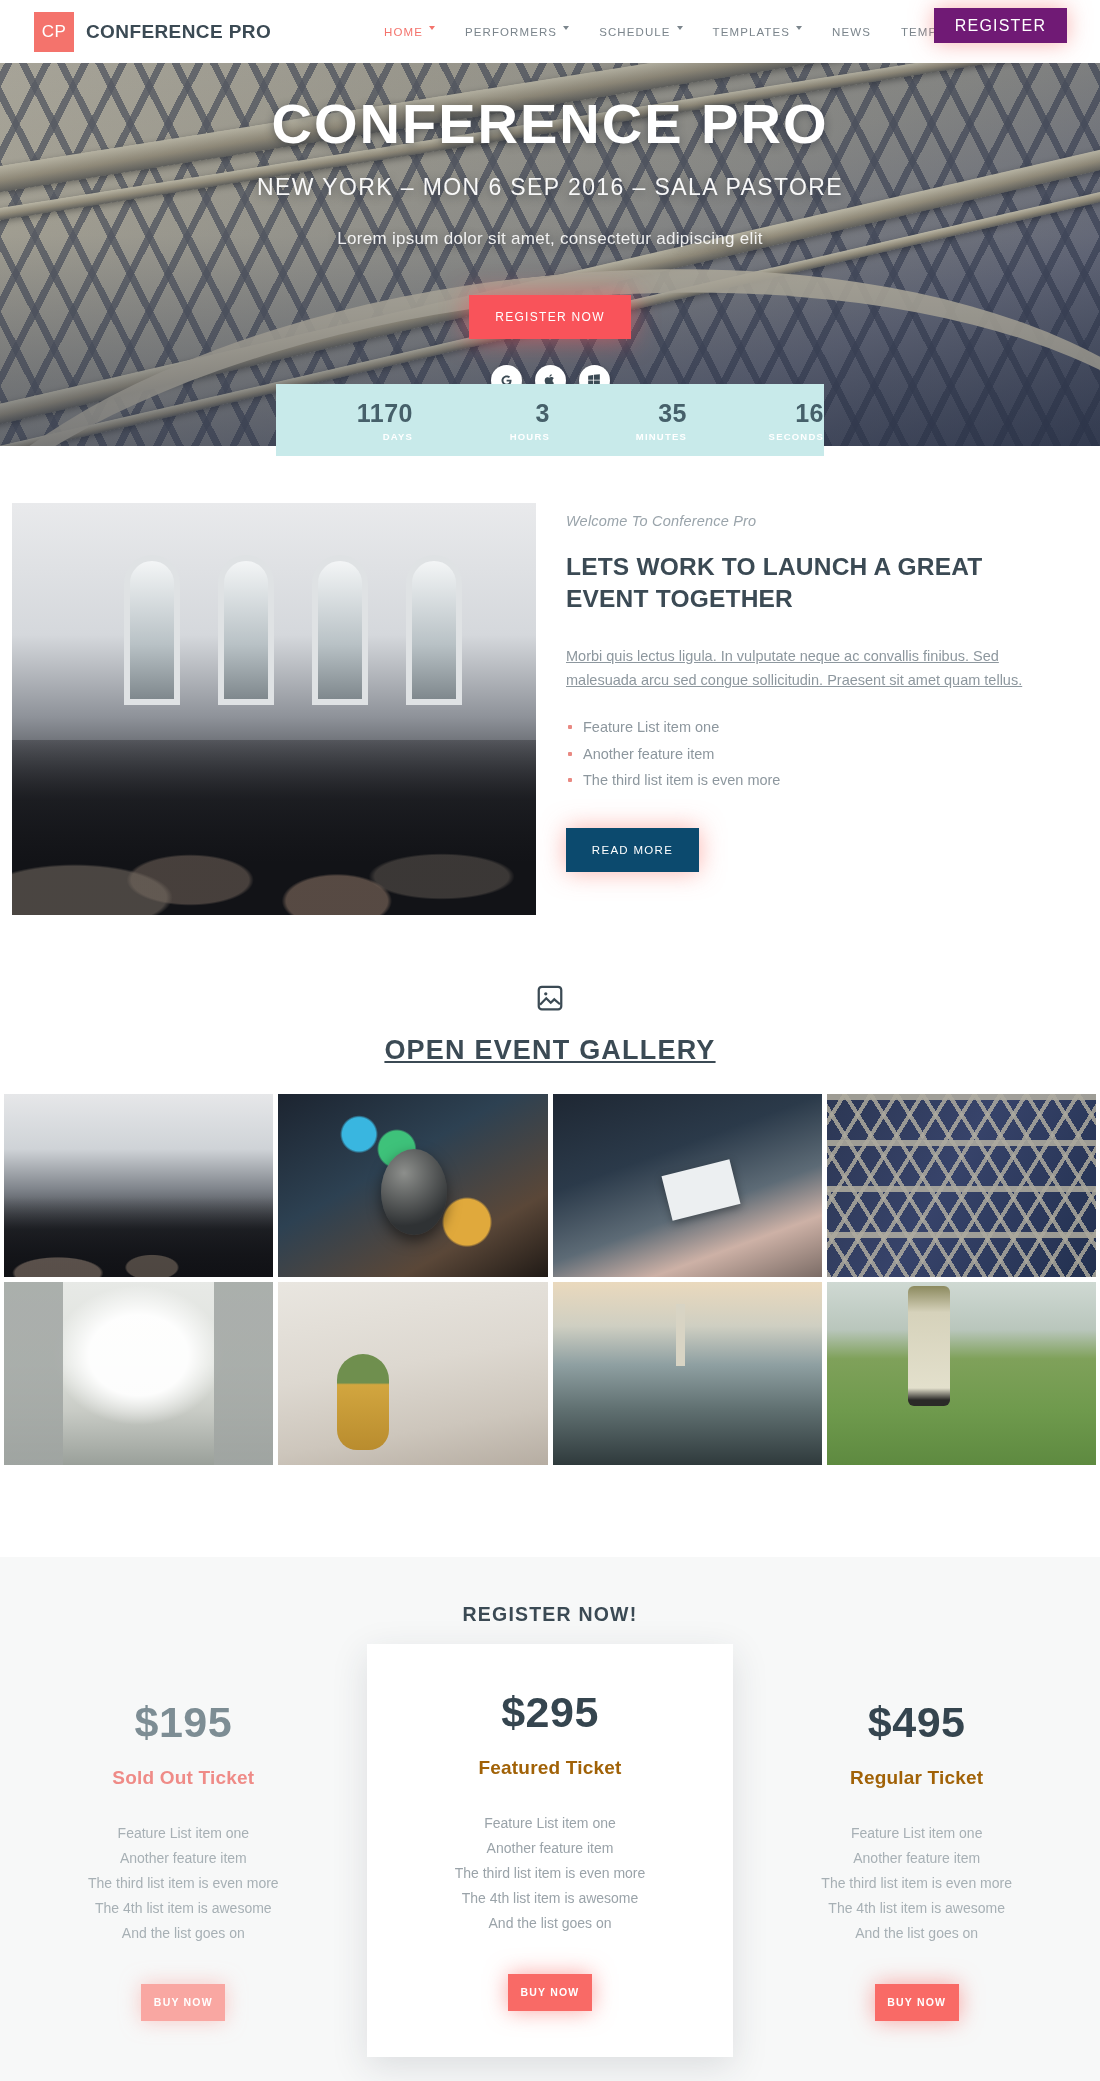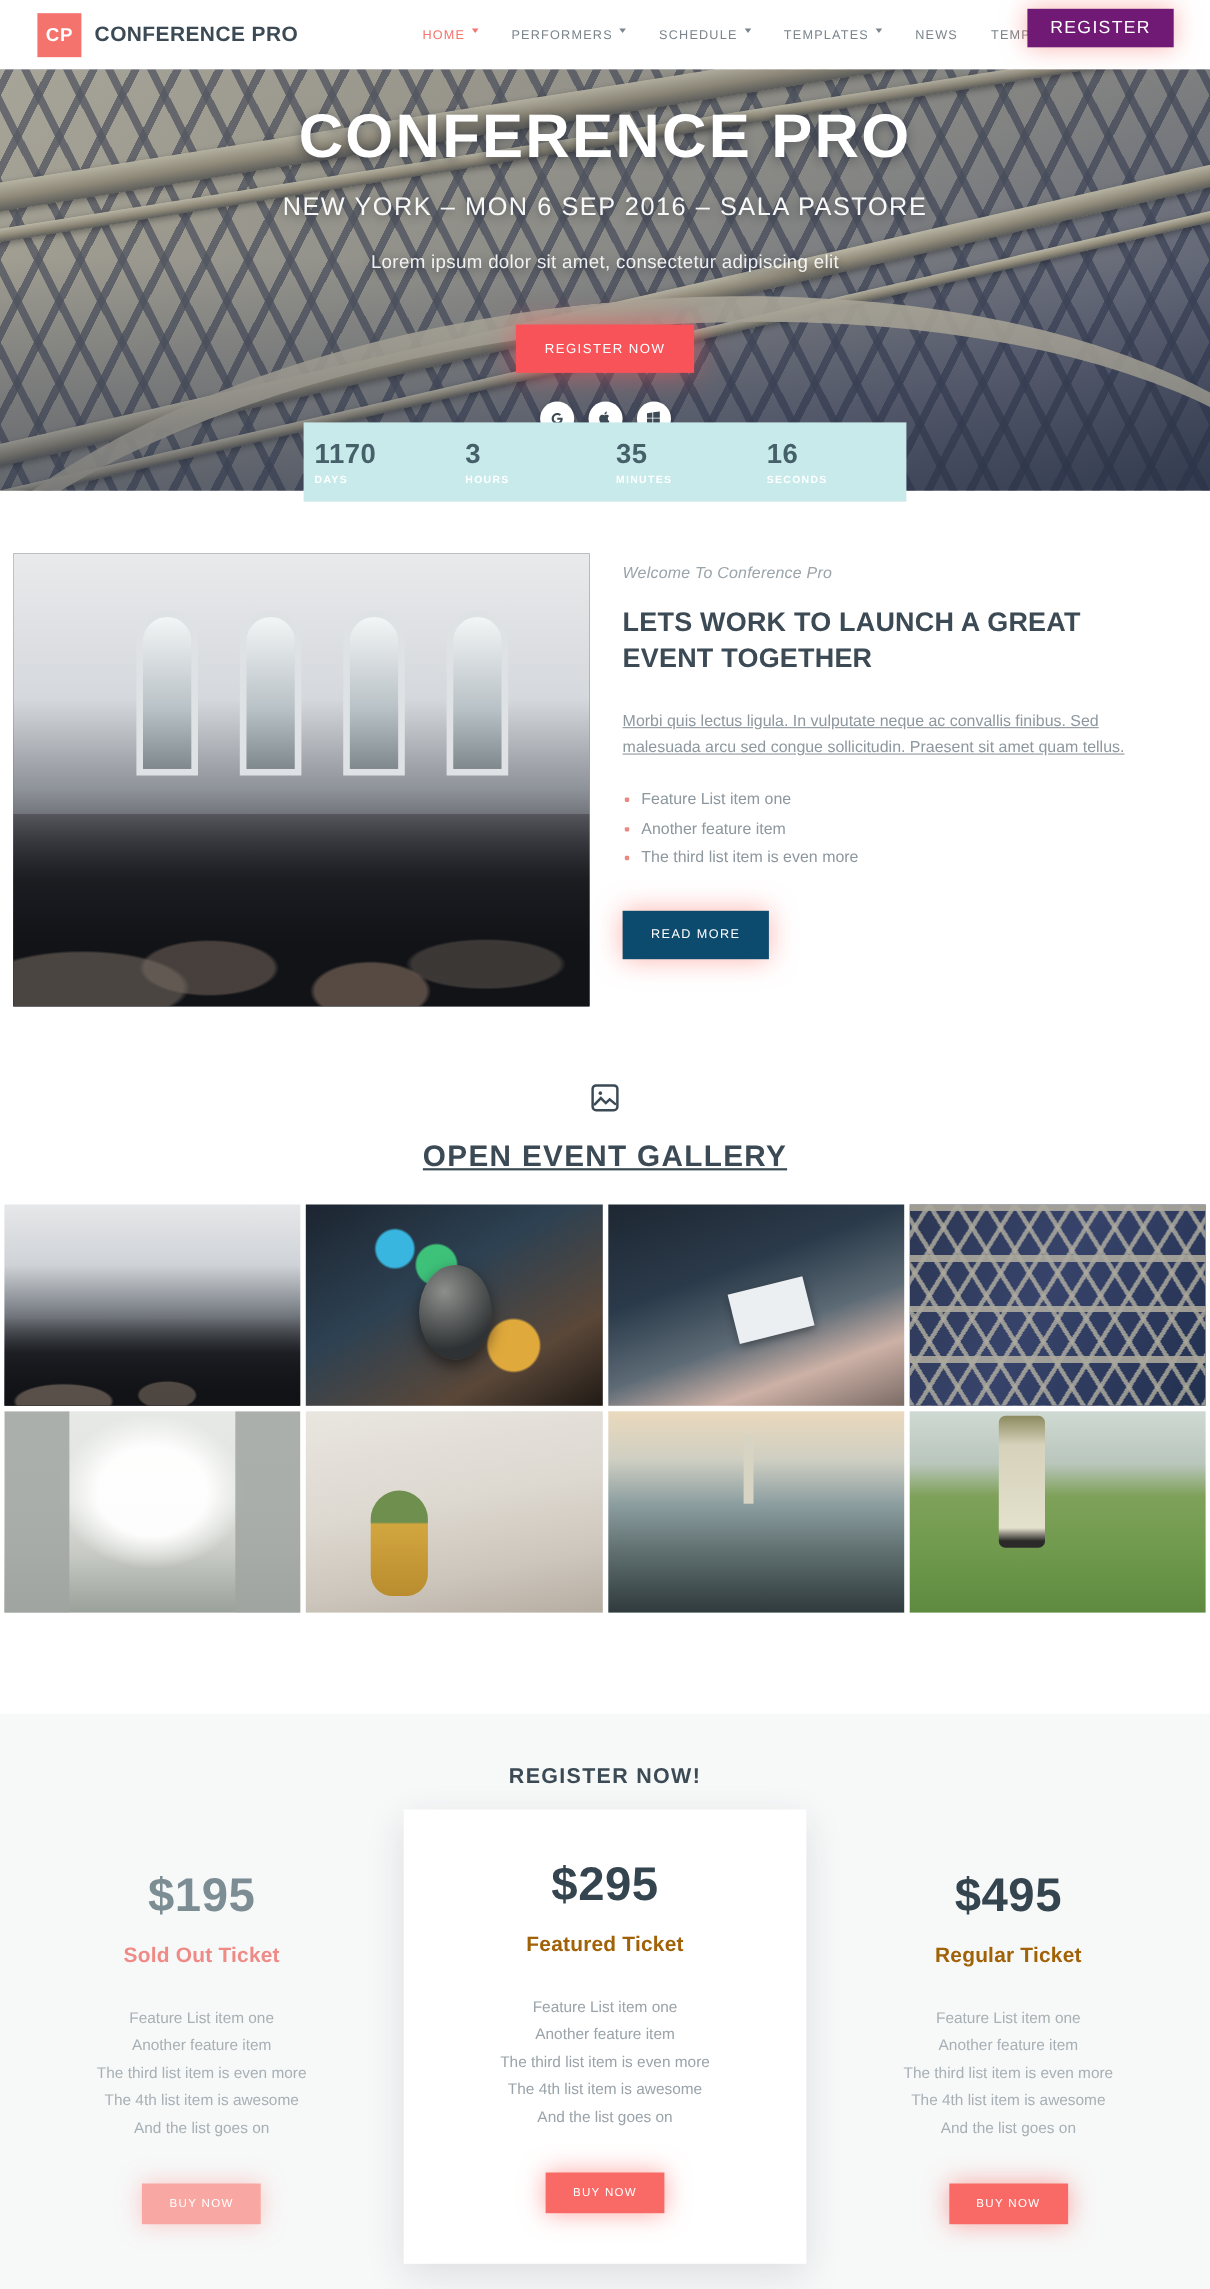--- a/index.html
+++ b/index.html
@@ -21,21 +21,21 @@
     padding: 0 0 0 34px;
     position: relative;
     z-index: 40;
   }
   .brand { display: flex; align-items: center; gap: 12px; }
   .brand-mark {
     width: 40px; height: 40px;
     background: #f4736c;
     color: #fff;
     display: flex; align-items: center; justify-content: center;
-    font-weight: bold; font-size: 17px; letter-spacing: 0.5px;
+    font-weight: normal; font-size: 17px; letter-spacing: 0.5px;
   }
   .brand-name {
     font-size: 19px; font-weight: bold; letter-spacing: 0.4px;
     color: #3b4a54;
   }
   .nav { display: flex; align-items: center; margin-left: 113px; gap: 30px; }
   .nav-item {
     display: flex; align-items: flex-start; gap: 6px;
     font-size: 11.5px; letter-spacing: 1.1px;
     color: #7b858c; cursor: pointer; white-space: nowrap;
@@ -137,21 +137,21 @@
   }
 
   
   .countdown-wrap { position: relative; height: 0; z-index: 10; }
   .countdown {
     position: absolute; left: 276px; top: -62px;
     width: 548px; height: 72px;
     background: #c8eaea;
     display: flex; align-items: center;
   }
-  .cd-cell { flex: 1; text-align: left; padding-left: 10px; }
+  .cd-cell { flex: 1; text-align: right; padding-left: 10px; }
   .cd-num {
     font-size: 25px; font-weight: bold; color: #46606a; letter-spacing: 0.5px;
   }
   .cd-lbl {
     margin-top: 3px; font-size: 9.5px; letter-spacing: 1.2px;
     color: #ffffff; font-weight: bold;
   }
 
   
   .about {
@@ -334,24 +334,25 @@
   }
   .plan-name.soldout { color: #ef8b87; }
   .plan-name.hot { color: #a16207; }
   .plan-feats { margin-top: 32px; list-style: none; }
   .plan-feats li {
     font-size: 14px; line-height: 1.78; color: #a7b0b5;
   }
   .plan.featured .plan-feats li { color: #9aa3a9; }
   .buy {
     margin: 38px auto 0;
-    width: 108px; height: 37px;
+    width: 84px; height: 37px;
     color: #fff; font-size: 10.5px; letter-spacing: 1.2px;
     display: flex; align-items: center; justify-content: center;
     cursor: pointer;
+    font-weight: bold;
   }
   .buy.dim { background: #f9a7a2; box-shadow: 0 0 20px rgba(249,167,162,0.6); }
   .buy.hot { background: #f96a66; box-shadow: 0 0 22px rgba(249,106,102,0.6); }
 </style>
 </head>
 <body>
 
 <div class="header">
   <div class="brand">
     <div class="brand-mark">CP</div>

